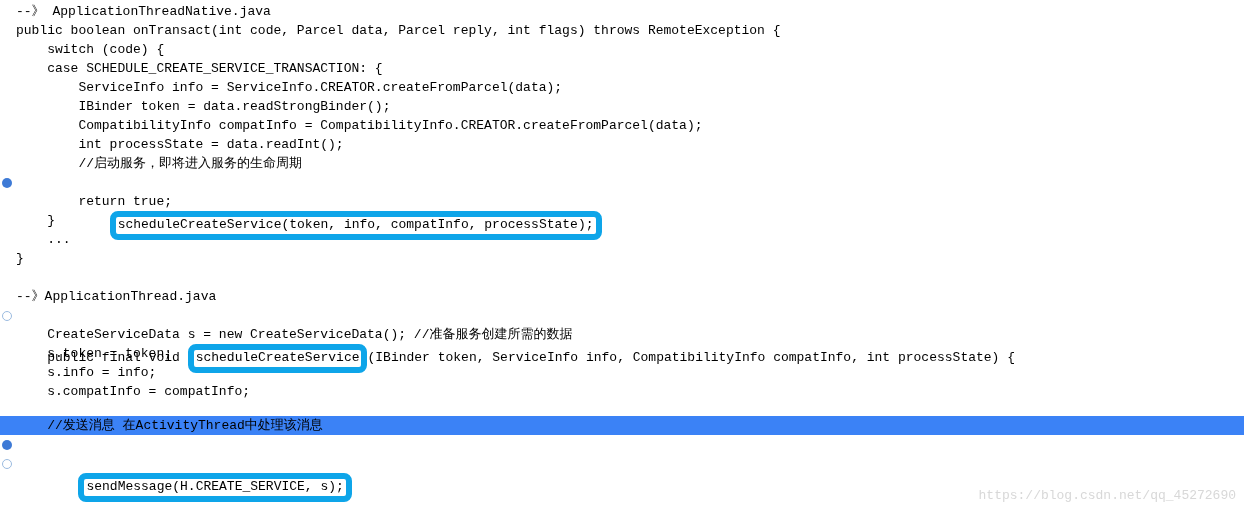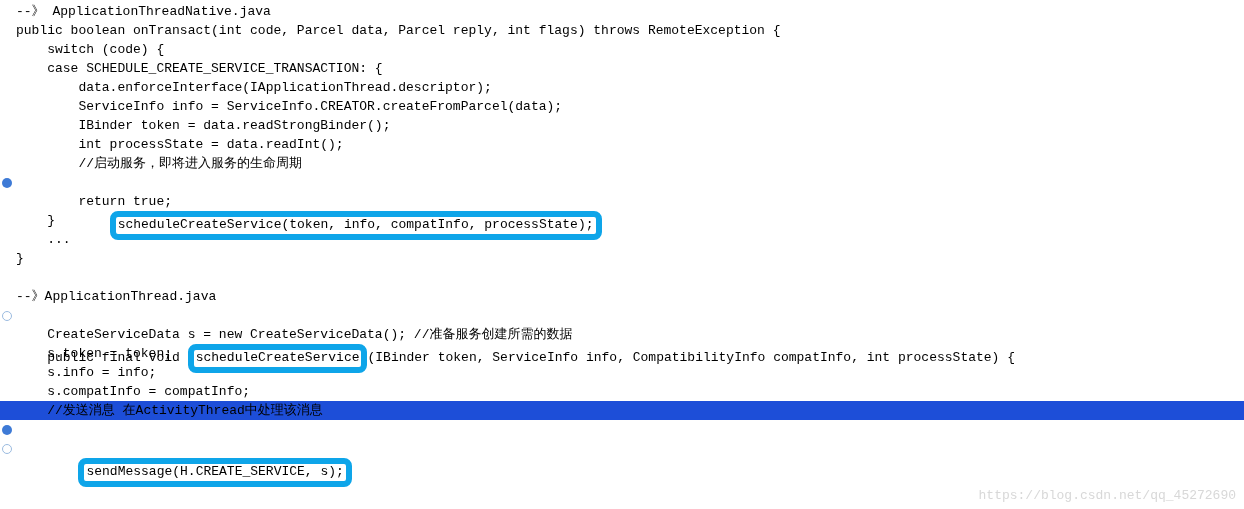--- a/index.html
+++ b/index.html
@@ -35,21 +35,22 @@
   }
   .bp-solid {
     background: #3e7ad6;
   }
   .bp-outline {
     background: #ffffff;
     border: 1px solid #9bbbe0;
     box-sizing: border-box;
   }
   .hl-line {
-    background: #1d4ed8;
+    background: #3b82f6;
+    margin-top: 15px;
   }
   .redbox {
     border: 6px solid #0ea5e9;
     border-radius: 8px;
     padding: 0 2px;
     display: inline-block;
     line-height: 16px;
     height: 17px;
     vertical-align: baseline;
   }
@@ -69,26 +70,26 @@
 <div class="editor">
 
   <div class="line"><span>--》 ApplicationThreadNative.java</span></div>
 
   <div class="line"><span>public boolean onTransact(int code, Parcel data, Parcel reply, int flags) throws RemoteException {</span></div>
 
   <div class="line"><span>    switch (code) {</span></div>
 
   <div class="line"><span>    case SCHEDULE_CREATE_SERVICE_TRANSACTION: {</span></div>
 
-  <div class="line"><span>        data.enforceInterface(IApplicationThread.descriptor);</span></div>
 
   <div class="line"><span>        ServiceInfo info = ServiceInfo.CREATOR.createFromParcel(data);</span></div>
 
   <div class="line"><span>        IBinder token = data.readStrongBinder();</span></div>
 
+  <div class="line"><span>        CompatibilityInfo compatInfo = CompatibilityInfo.CREATOR.createFromParcel(data);</span></div>
 
   <div class="line"><span>        int processState = data.readInt();</span></div>
 
   <div class="line"><span>        //启动服务，即将进入服务的生命周期</span></div>
 
   <div class="line">
     <span class="gutter bp-solid"></span>
     <span>        </span><span class="redbox">scheduleCreateService(token, info, compatInfo, processState);</span>
   </div>
 

